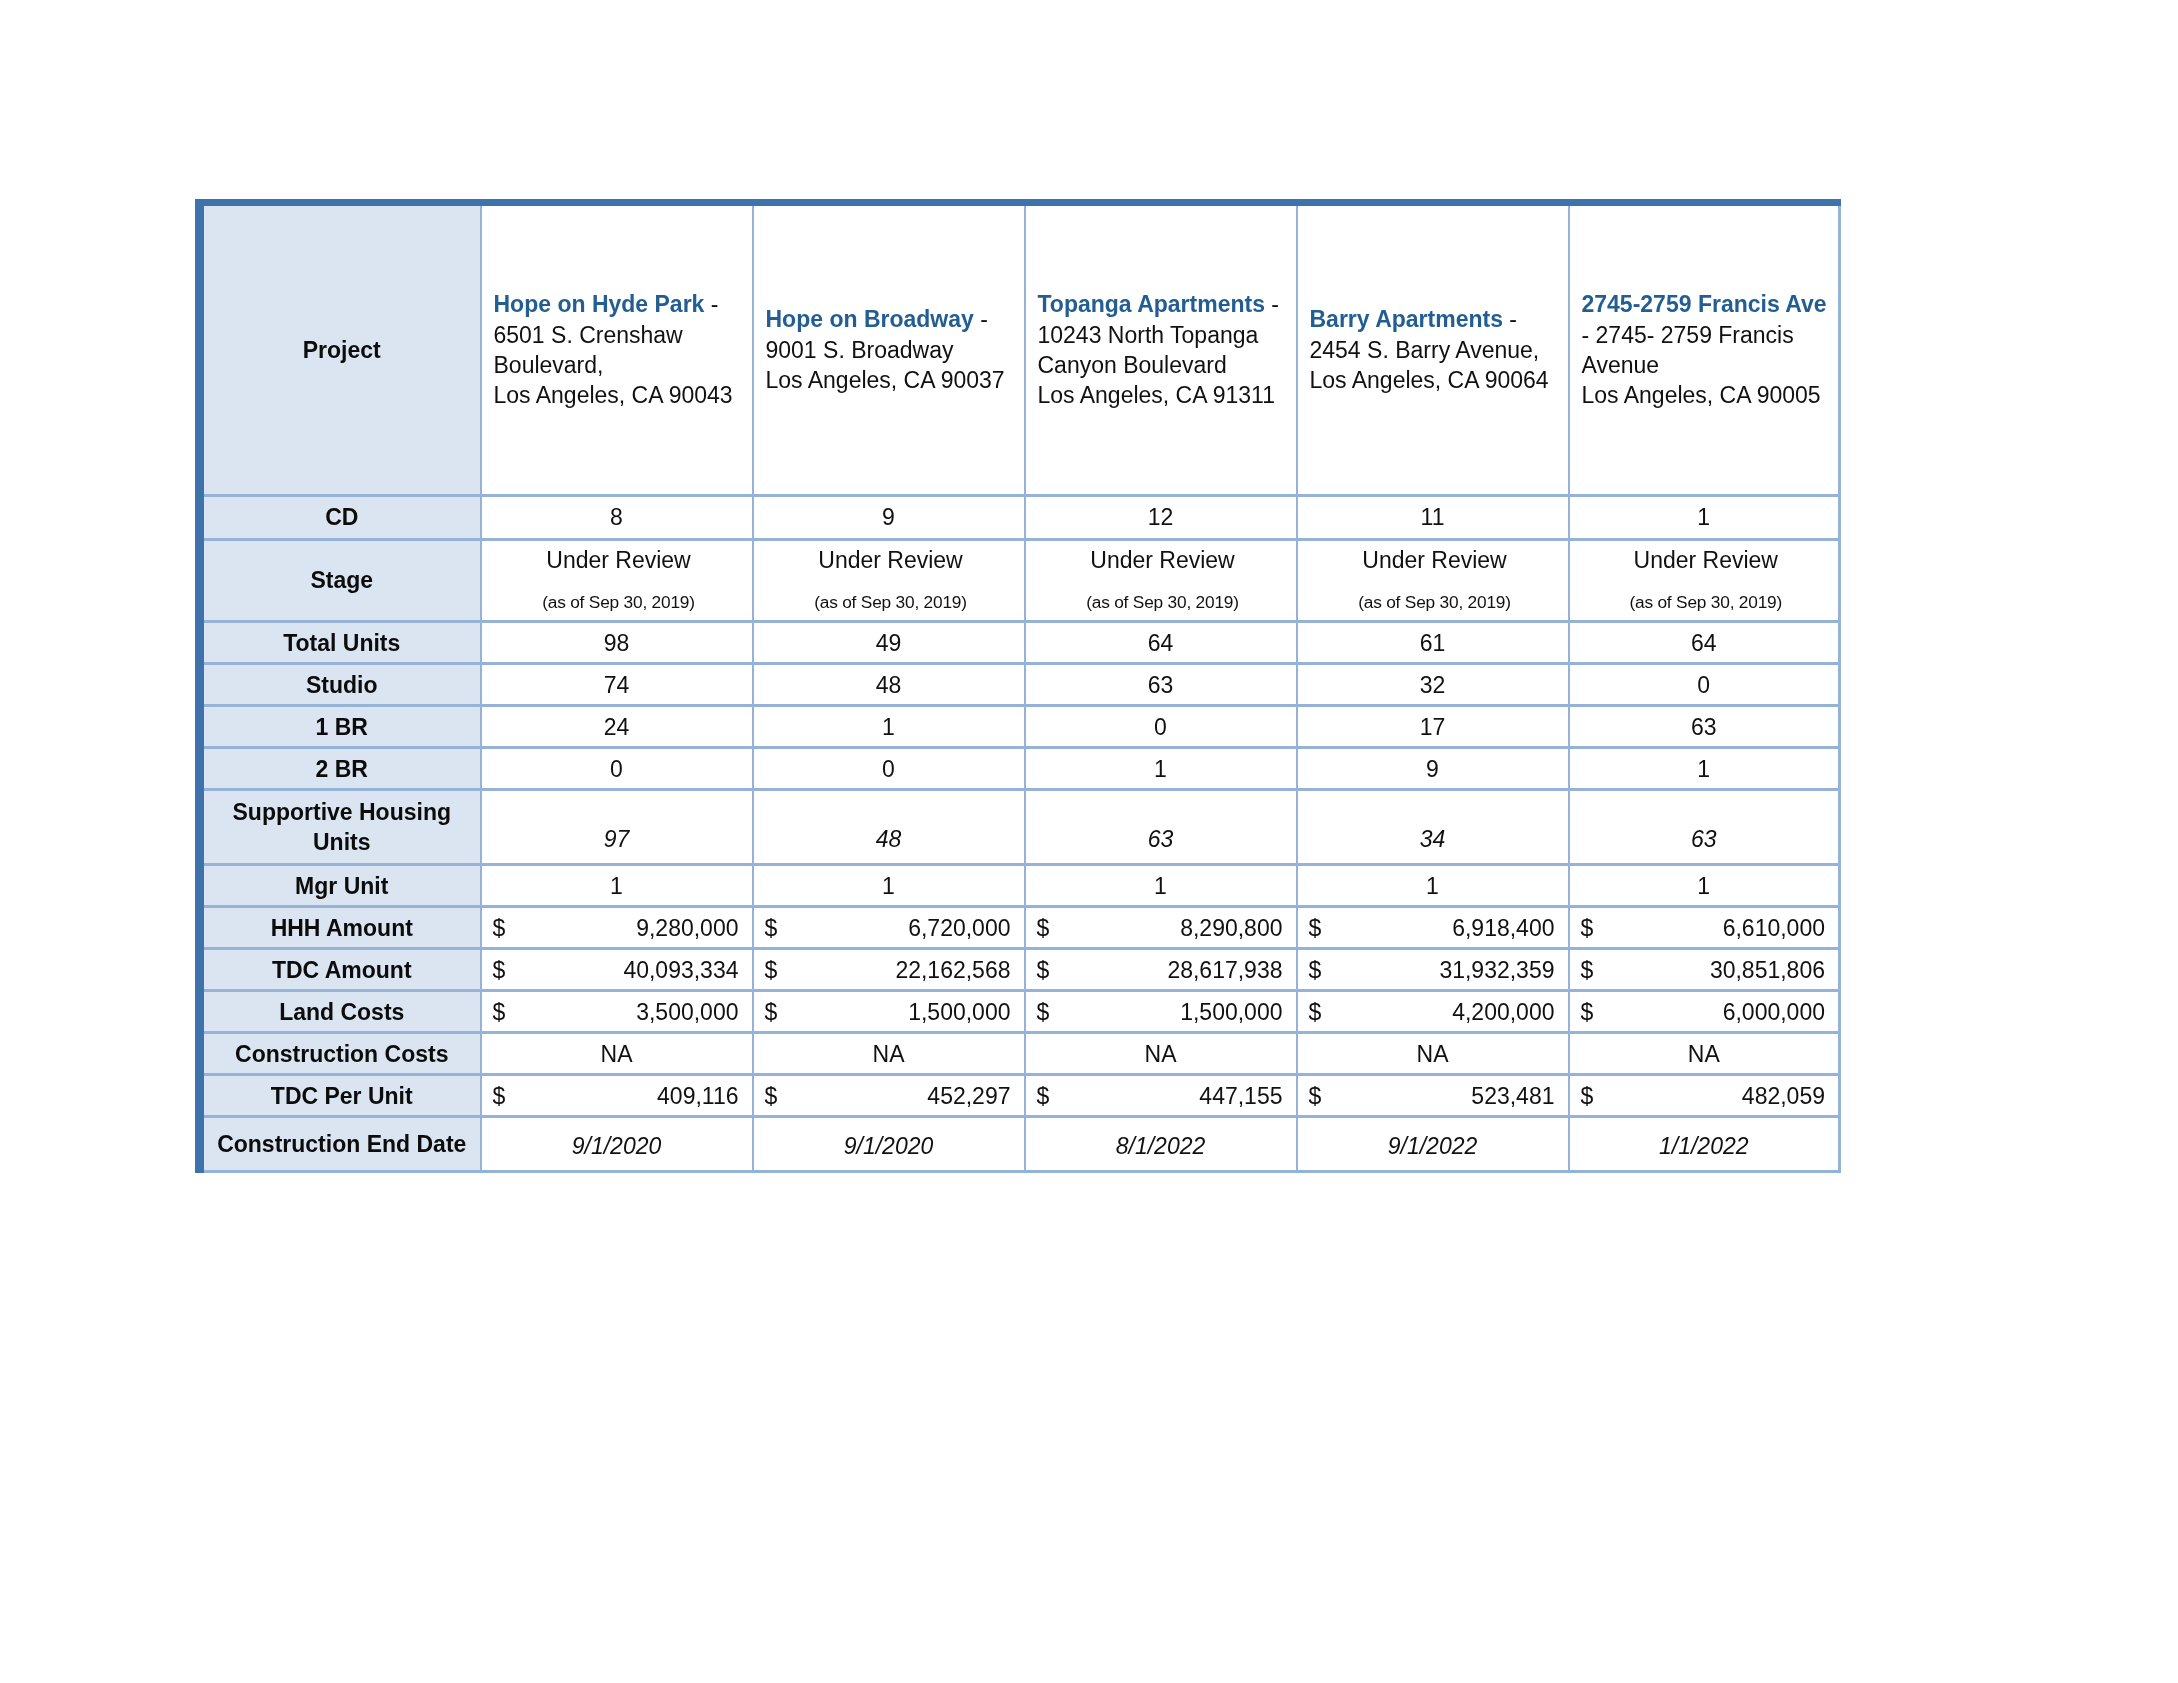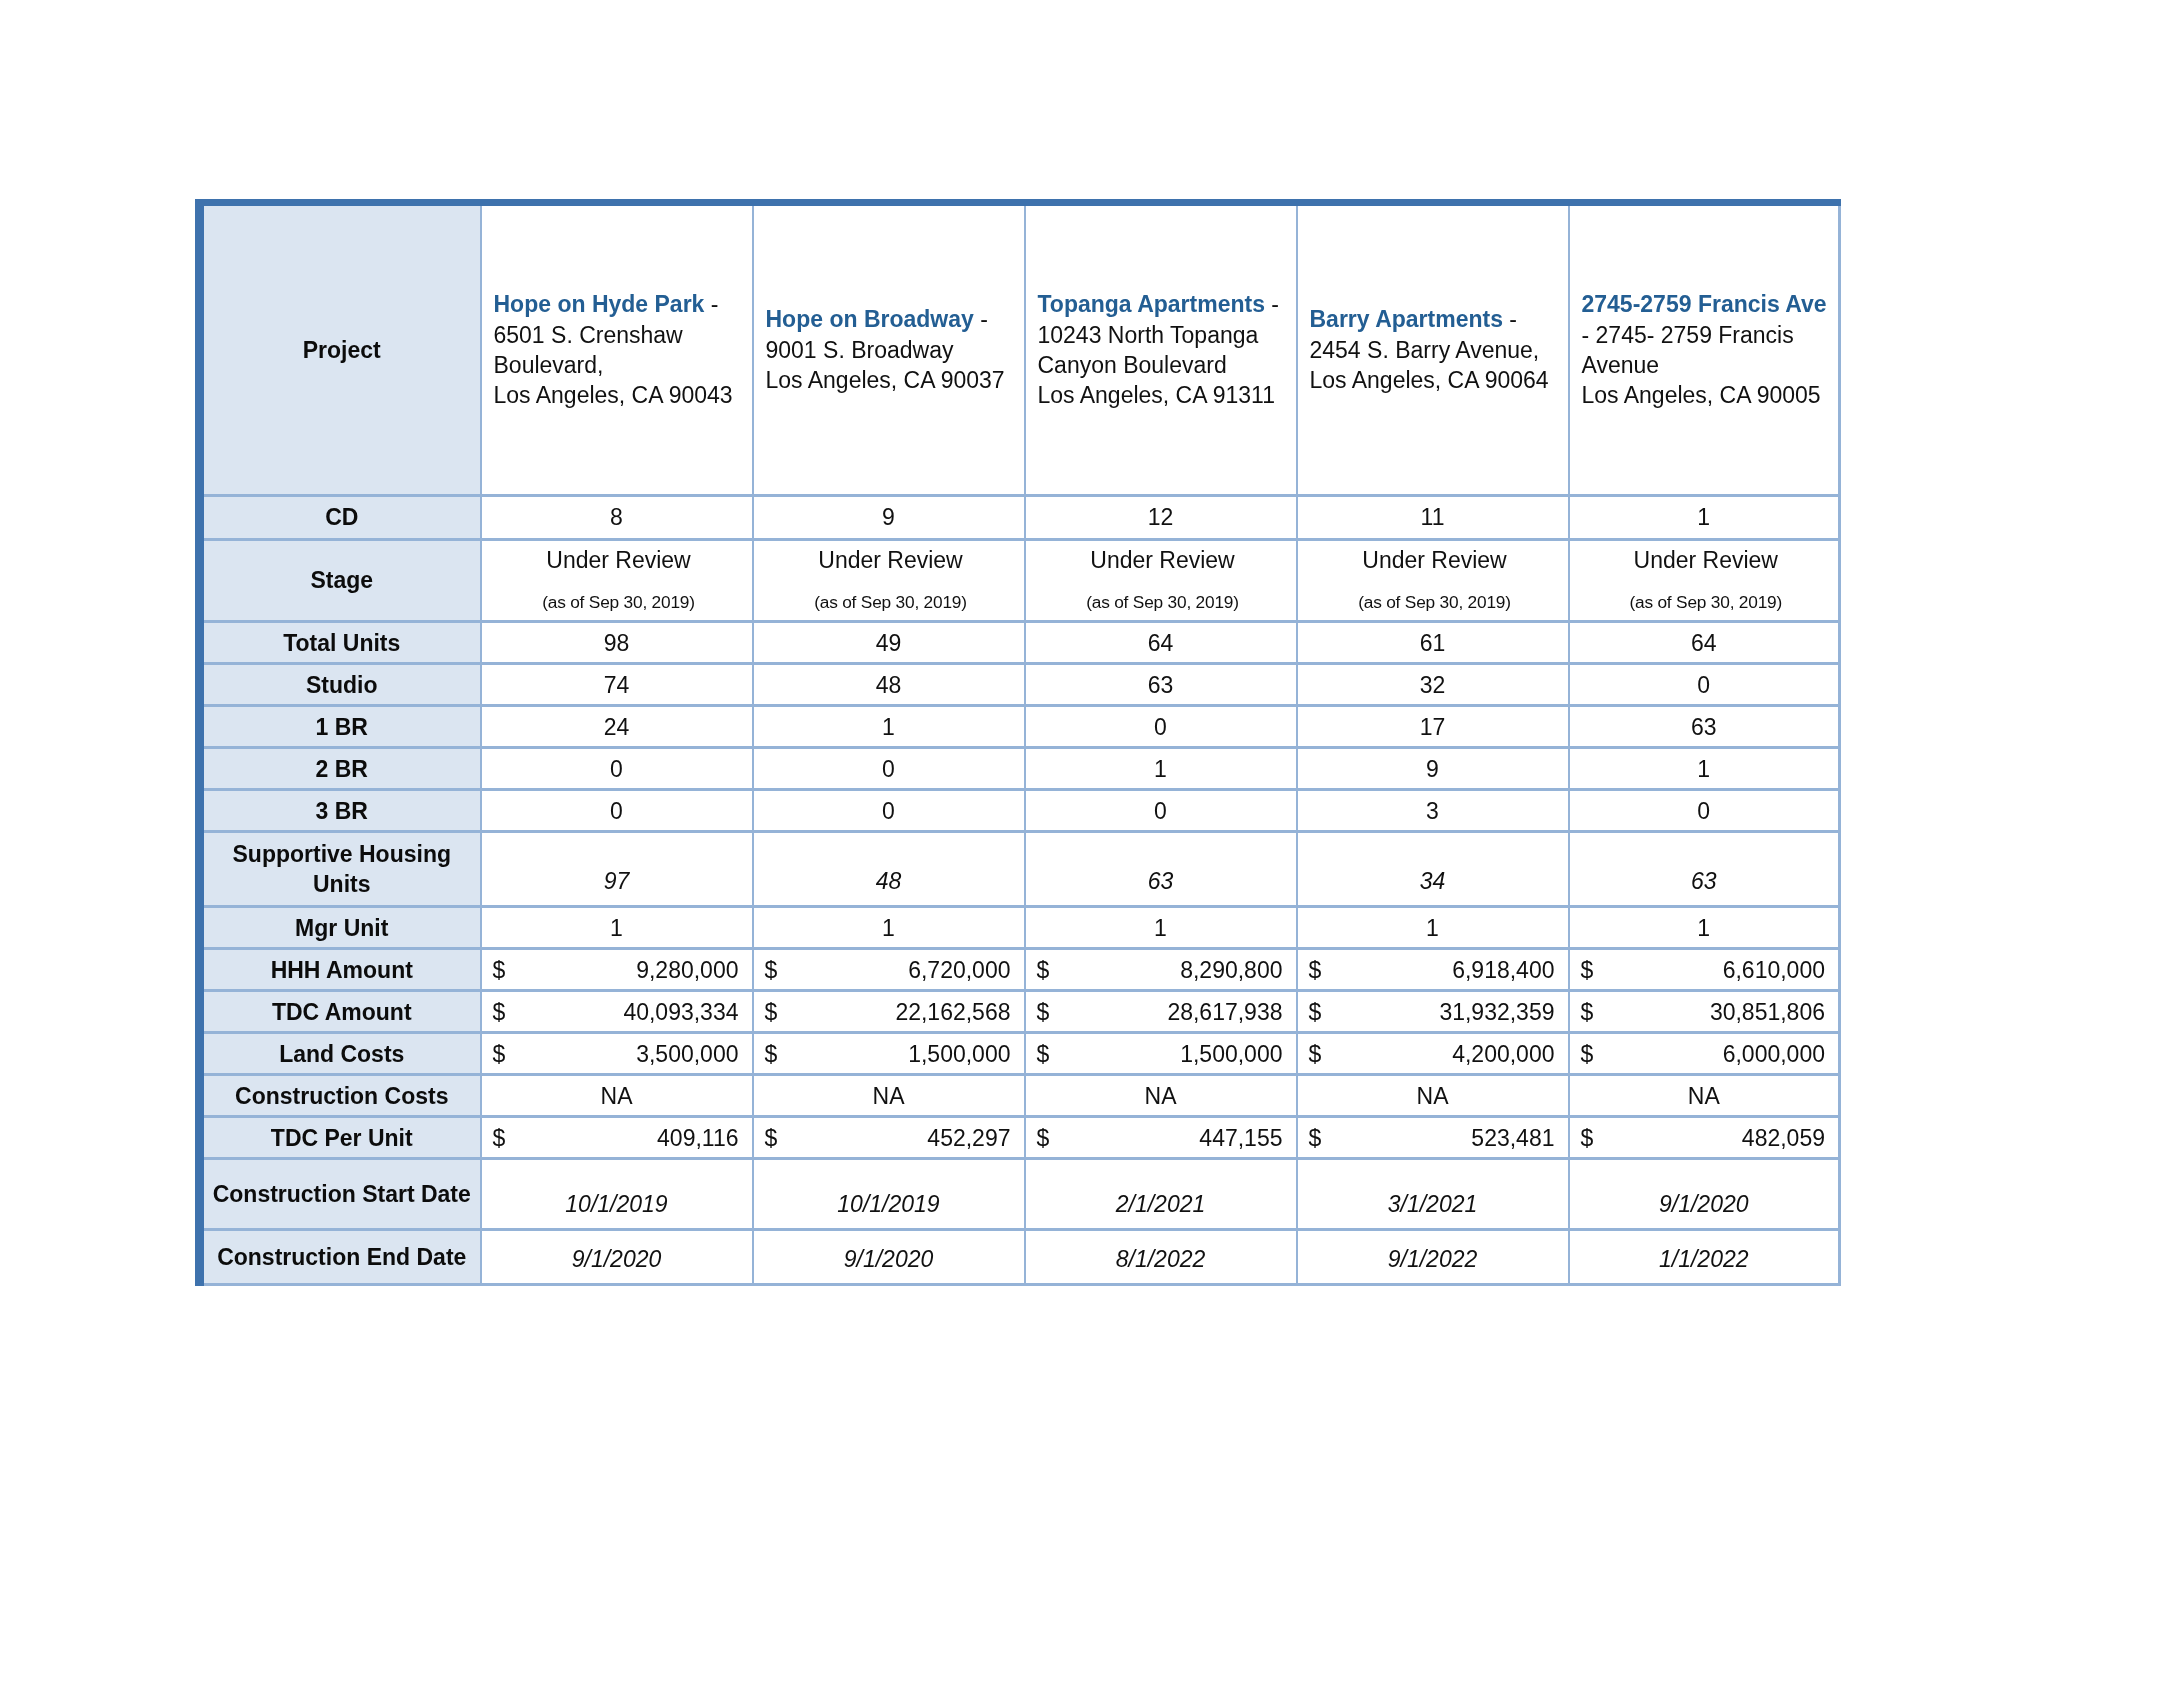--- a/index.html
+++ b/index.html
@@ -145,28 +145,20 @@
 
 <tr class="rn">
   <th class="h">2 BR</th>
   <td class="c">0</td>
   <td class="c">0</td>
   <td class="c">1</td>
   <td class="c">9</td>
   <td class="c">1</td>
 </tr>
 
-<tr class="rn">
-  <th class="h">3 BR</th>
-  <td class="c">0</td>
-  <td class="c">0</td>
-  <td class="c">0</td>
-  <td class="c">3</td>
-  <td class="c">0</td>
-</tr>
 
 <tr class="rsh">
   <th class="h">Supportive Housing Units</th>
   <td class="b">97</td>
   <td class="b">48</td>
   <td class="b">63</td>
   <td class="b">34</td>
   <td class="b">63</td>
 </tr>
 
@@ -318,28 +310,20 @@
             </div>
           </td>
   <td class="m">
             <div class="mi">
               <span>$</span>
               <span>482,059</span>
             </div>
           </td>
 </tr>
 
-<tr class="rsd">
-  <th class="h">Construction Start Date</th>
-  <td class="b">10/1/2019</td>
-  <td class="b">10/1/2019</td>
-  <td class="b">2/1/2021</td>
-  <td class="b">3/1/2021</td>
-  <td class="b">9/1/2020</td>
-</tr>
 
 <tr class="red">
   <th class="h">Construction End Date</th>
   <td class="b">9/1/2020</td>
   <td class="b">9/1/2020</td>
   <td class="b">8/1/2022</td>
   <td class="b">9/1/2022</td>
   <td class="b">1/1/2022</td>
 </tr>
 

